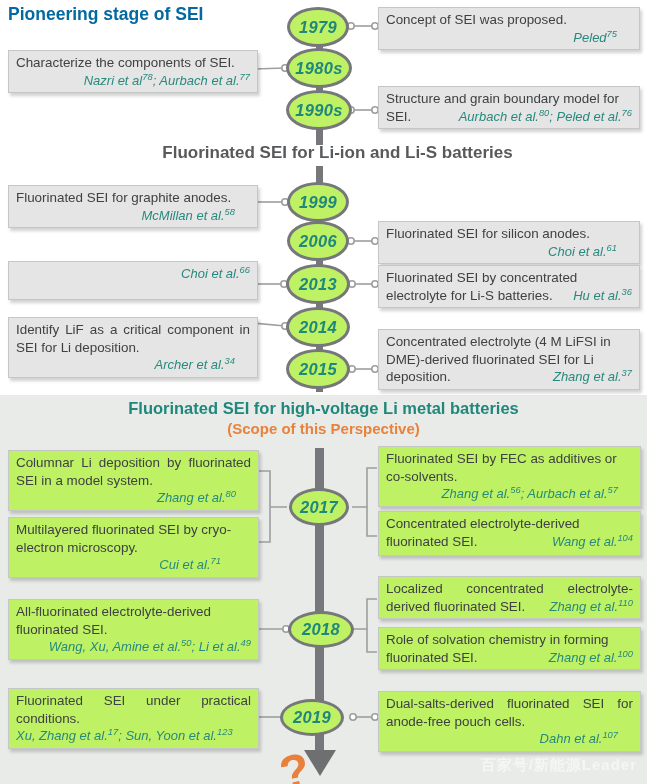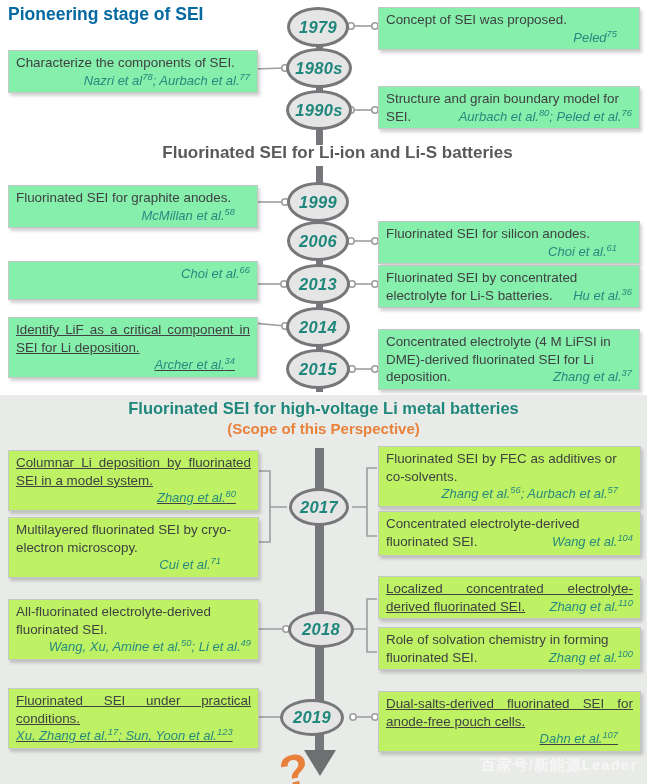--- a/index.html
+++ b/index.html
@@ -9,32 +9,32 @@
     background:#ffffff;
   }
   .bg-bottom{position:absolute;left:0;top:395px;width:647px;height:389px;background:#e9ebe8;}
   .wires{position:absolute;left:0;top:0;}
   .heading{position:absolute;left:0;width:647px;text-align:center;font-weight:bold;}
   .title{position:absolute;left:8px;top:4px;font-size:17.5px;font-weight:bold;color:#0369a1;}
   .h1{top:143px;font-size:17px;color:#58595b;padding-left:14px;}
   .h2{top:399px;font-size:16.5px;color:#1f877b;}
   .h3{top:420px;font-size:15px;color:#e8823c;}
   .oval{
-    position:absolute;border:3px solid #76777a;border-radius:50%;background:#e5e5e5;
+    position:absolute;border:3px solid #76777a;border-radius:50%;background:#bef264;
     display:flex;align-items:center;justify-content:center;
     color:#1f877b;font-weight:bold;font-style:italic;font-size:16.5px;letter-spacing:.3px;
     box-sizing:border-box;z-index:3;
   }
   .box{
-    position:absolute;box-sizing:border-box;background:#86efac;border:1px solid #c5c7c6;
+    position:absolute;box-sizing:border-box;background:#e5e5e5;border:1px solid #c5c7c6;
     box-shadow:2px 3px 3px rgba(0,0,0,0.18);
     padding:3px 7px;font-size:13.4px;line-height:1.32;color:#3f4142;z-index:2;
   }
   .gray-sec .box, .box.low{background:#bef264;}
-  .box.justify{text-align:justify;text-decoration:underline;}
+  .box.justify{text-align:justify;}
   .cite{color:#27897e;font-style:italic;font-size:13px;}
   .cite-block{display:block;text-align:right;}
   .cite-left{display:block;text-align:left;}
   .cite-inline{float:right;}
   .cite.m1{padding-right:15px;}
   .cite.m2{padding-right:30px;}
   sup{font-size:0.72em;line-height:0;text-align:right;}
   .qmark{
     position:absolute;left:280px;top:744px;font-size:48px;font-weight:bold;color:#e87f3a;
     transform:rotate(-12deg);z-index:4;

